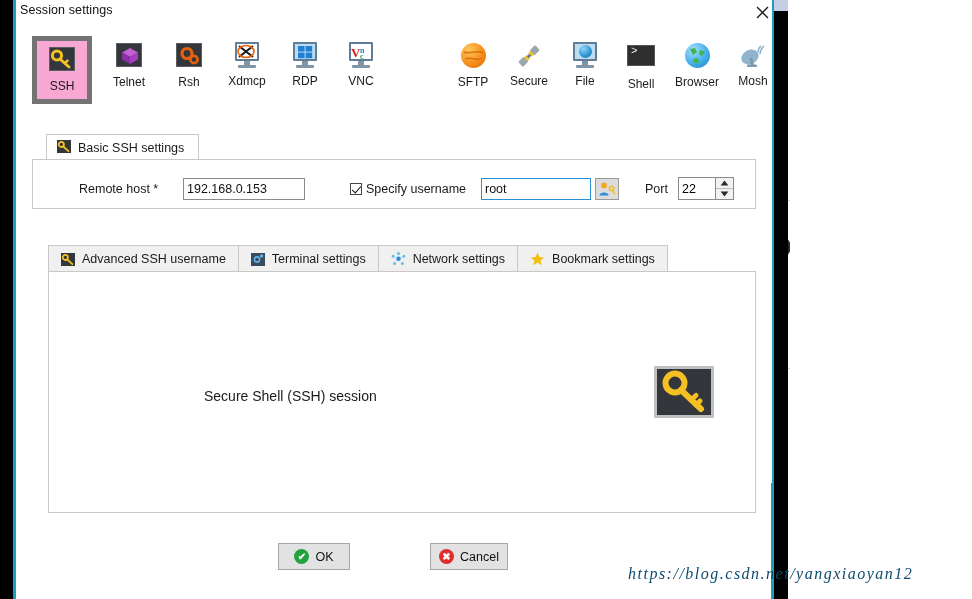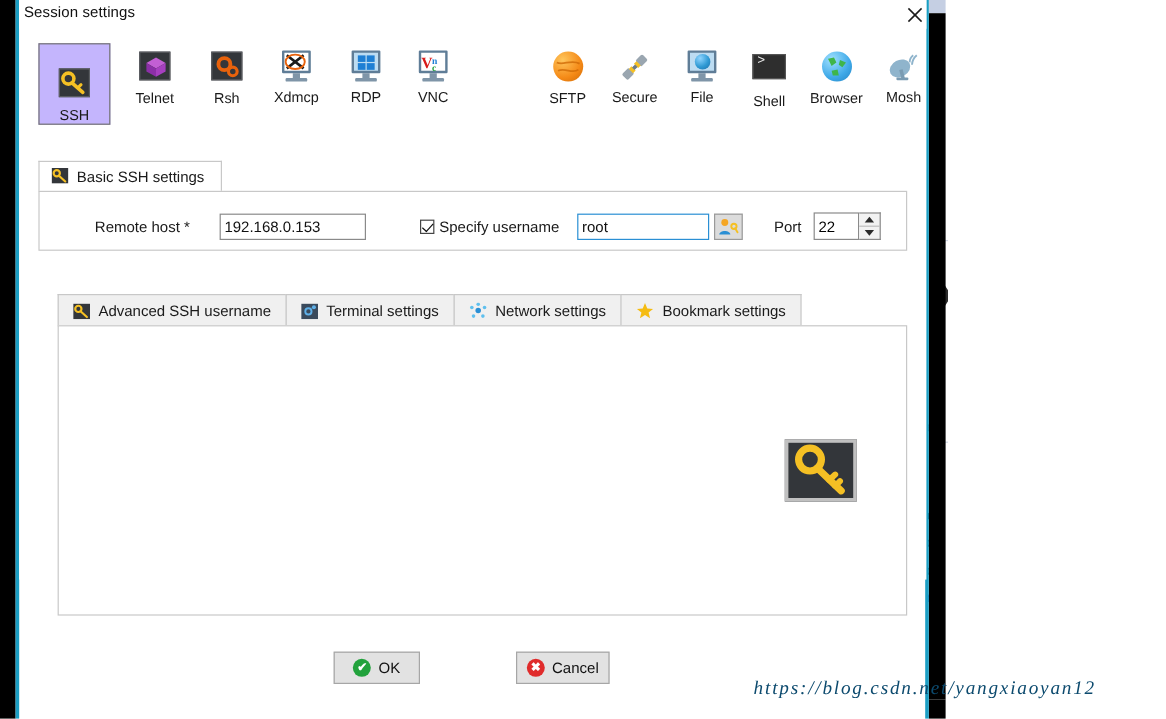--- a/index.html
+++ b/index.html
@@ -82,22 +82,22 @@
   
   #session-type-strip {
     position:absolute; left:16px; top:36px; width:724px; height:68px;
   }
   .type-item {
     position:absolute; top:0; width:58px; height:68px;
     text-align:center; cursor:pointer;
     padding-top:6px;
   }
   .type-item.selected {
-    background:#c4b5fd; border:1px solid #737373;
-    padding-top:19px;
+    background:#f9a8d4; border:5px solid #737373;
+    padding-top:5px;
   }
   .type-glyph {
     width:28px; height:28px; margin:0 auto 5px auto; position:relative;
   }
   .type-label { font-size:12px; color:#1a1a1a; line-height:13px; }
 
   
   .tile-dark { width:26px; height:24px; background:#33363a; border:1px solid #5a5d61;
     position:relative; margin:1px auto 0 auto; }
   .tile-shell { width:28px; height:21px; background:#2e2e2e; border:1px solid #555;
@@ -108,21 +108,21 @@
   .monitor .screen { position:absolute; left:2px; top:0; width:24px; height:19px;
     background:#ffffff; border:2px solid #5f7d97; border-radius:1px; }
   .monitor .neck { position:absolute; left:11px; top:19px; width:6px; height:4px; background:#7f95a8; }
   .monitor .base { position:absolute; left:5px; top:23px; width:18px; height:3px; background:#7f95a8; border-radius:1px; }
 
   .globe { width:25px; height:25px; border-radius:50%; margin:1px auto 0 auto; position:relative; }
 
   
   #basic-tab-strip { position:absolute; left:16px; top:134px; width:724px; height:26px; }
   #basic-tab {
-    position:absolute; left:0; top:0; height:26px; padding:0 14px 0 10px;
+    position:absolute; left:14px; top:0; height:26px; padding:0 14px 0 10px;
     background:#ffffff;
     border:1px solid #c8c8c8; border-bottom:none;
     display:flex; align-items:center; gap:7px;
     font-size:12.5px; color:#1a1a1a;
   }
   #basic-panel {
     position:absolute; left:16px; top:159px; width:724px; height:50px;
     background:#ffffff; border:1px solid #c8c8c8;
   }
   .field-label { font-size:12.5px; color:#1a1a1a; }
@@ -502,20 +502,21 @@
           <polygon points="7.5,0.6 9.4,5.1 14.2,5.4 10.5,8.5 11.7,13.2 7.5,10.5 3.3,13.2 4.5,8.5 0.8,5.4 5.6,5.1" fill="#f5bc12"></polygon>
         </svg>
       </span>
       <span>Bookmark settings</span>
     </div>
 
   </div>
 
   <div id="lower-panel"></div>
 
+  <div id="session-description">Secure Shell (SSH) session</div>
 
   <div id="session-big-icon">
     <svg width="54" height="46" viewBox="0 0 54 46" style="display:block;margin:0 auto;">
       <circle cx="18" cy="14" r="9.5" fill="none" stroke="#f5c024" stroke-width="6"></circle>
       <circle cx="16" cy="11.5" r="2.4" fill="#33363a"></circle>
       <path d="M24,21 L44,40" stroke="#f5c024" stroke-width="6" stroke-linecap="round"></path>
       <path d="M34,31 L39,26.5" stroke="#f5c024" stroke-width="5" stroke-linecap="round"></path>
       <path d="M39,36 L43,32" stroke="#f5c024" stroke-width="5" stroke-linecap="round"></path>
     </svg>
   </div>

